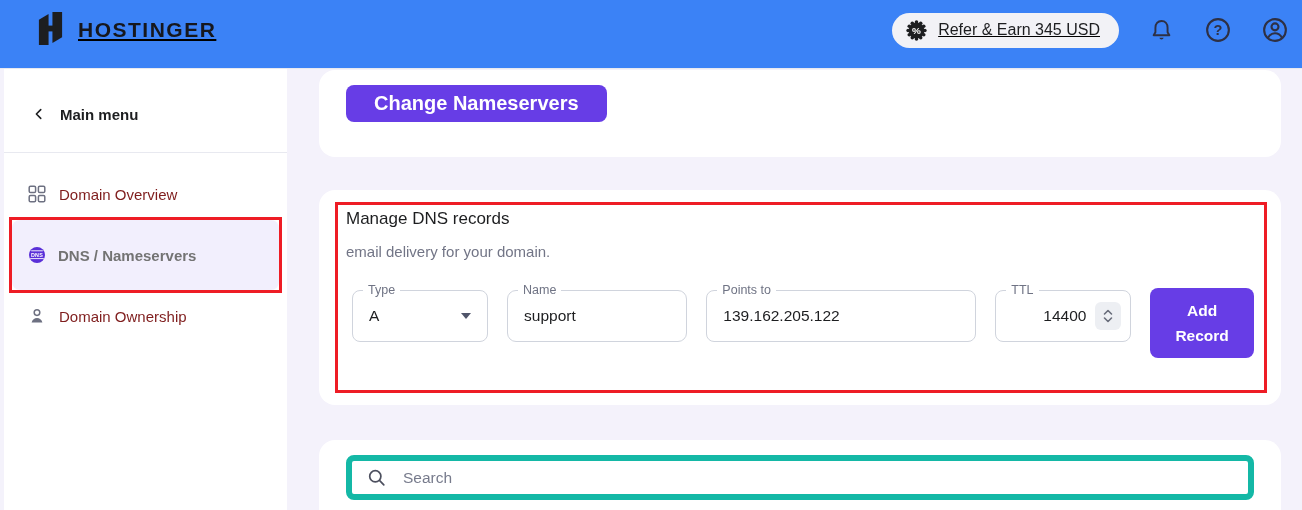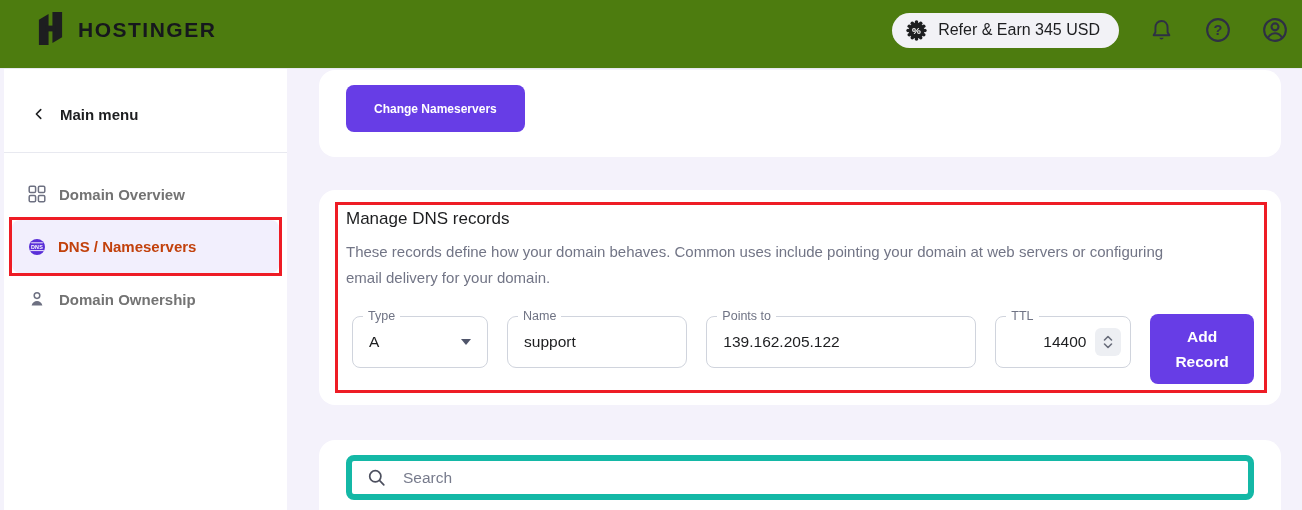--- a/index.html
+++ b/index.html
@@ -1,47 +1,47 @@
 <!DOCTYPE html>
 <html><head>
 <meta charset="utf-8">
 <style>
   html,body{margin:0;padding:0;}
   body{font-family:"Liberation Sans",sans-serif;-webkit-font-smoothing:antialiased;}
   .canvas{position:relative;width:1302px;height:510px;background:#f4f2fb;overflow:hidden;}
 
   
-  .header{position:absolute;top:0;left:0;width:1302px;height:69px;background:#4d7c0f;
+  .header{position:absolute;top:0;left:0;width:1302px;height:69px;background:#3b82f6;
     border-bottom:1px solid #e8e9f0;display:flex;align-items:center;justify-content:space-between;
-    padding:0 12px 8px 36px;box-sizing:border-box;z-index:20;}
+    padding:0 12px 8px 36px;box-sizing:border-box;z-index:20;text-decoration:underline;}
   .brand{display:flex;align-items:center;gap:13px;}
   .brand-text{font-size:21px;font-weight:700;letter-spacing:1.5px;color:#16171d;}
   .header-right{display:flex;align-items:center;gap:27px;}
   .refer-pill{display:flex;align-items:center;gap:11px;background:#f2f2f6;border-radius:18px;
     height:35px;padding:0 19px 0 14px;font-size:16px;color:#1d1e20;cursor:pointer;border:none;font-family:inherit;}
   .icon-btn{width:30px;height:30px;display:flex;align-items:center;justify-content:center;cursor:pointer;background:none;border:none;padding:0;}
 
   
   .sidebar{position:absolute;top:69px;left:4px;width:283px;bottom:0;background:#fff;z-index:5;}
   .back-row{display:flex;align-items:center;gap:14px;margin:27px 0 0 28px;height:36px;
     font-size:15px;font-weight:600;color:#1d1e20;cursor:pointer;}
   .sidebar-divider{margin-top:20px;border-bottom:1px solid #e8e9f0;height:0;}
   .nav{padding:19px 8px 0 8px;}
   .nav-item{height:44px;display:flex;align-items:center;gap:13px;padding:0 16px;border-radius:8px;
-    font-size:15px;color:#737373;font-weight:700;cursor:pointer;box-sizing:border-box;}
+    font-size:15px;color:#7f1d1d;font-weight:400;cursor:pointer;box-sizing:border-box;}
   .active-wrap{position:relative;margin:4px 0;}
-  .nav-item.active{height:53px;background:#f2effd;color:#c2410c;font-weight:600;gap:12px;}
+  .nav-item.active{height:70px;background:#f2effd;color:#737373;font-weight:600;gap:12px;}
   .annotation-sidebar{position:absolute;left:-3px;top:-3px;right:-3px;bottom:-3px;
     border:3px solid #ee1c25;pointer-events:none;z-index:6;}
 
   
   .card{position:absolute;left:319px;width:962px;background:#fff;border-radius:16px;box-sizing:border-box;}
   .card-ns{top:70px;height:87px;}
-  .btn-change{position:absolute;left:27px;top:15px;height:47px;padding:0 28px;background:#673de6;
-    color:#fff;font-weight:700;font-size:12px;border:none;border-radius:8px;cursor:pointer;font-family:inherit;text-align:center;}
+  .btn-change{position:absolute;left:27px;top:15px;height:37px;padding:0 28px;background:#673de6;
+    color:#fff;font-weight:700;font-size:20px;border:none;border-radius:8px;cursor:pointer;font-family:inherit;text-align:center;}
 
   .card-dns{top:190px;height:215px;}
   .annotation-form{position:absolute;left:16px;top:12px;width:932px;height:191px;
     border:3px solid #ee1c25;box-sizing:border-box;pointer-events:none;z-index:6;}
   .dns-inner{padding:19px 27px 0 27px;}
   .dns-title{font-size:17px;font-weight:400;color:#1d1e20;}
   .dns-desc{margin-top:10px;font-size:15px;color:#727586;line-height:26px;}
   .form-row{margin-top:25px;margin-left:6px;display:flex;align-items:flex-start;gap:19px;}
 
   .field{position:relative;height:52px;border:1px solid #d0d4dd;border-radius:8px;background:#fff;box-sizing:border-box;}
@@ -183,21 +183,20 @@
 
   <div class="card card-ns">
     <button class="btn-change">Change Nameservers</button>
   </div>
 
   <div class="card card-dns">
     <div class="annotation-form"></div>
     <div class="dns-inner">
       <div class="dns-title">Manage DNS records</div>
       <div class="dns-desc">
-        <div>These records define how your domain behaves. Common uses include pointing your domain at web servers or configuring</div>
         <div>email delivery for your domain.</div>
       </div>
       <div class="form-row">
 
         <div class="field field-type">
           <span class="field-label">Type</span>
           <span class="type-value">A</span>
           <span class="caret-down"></span>
         </div>
 

